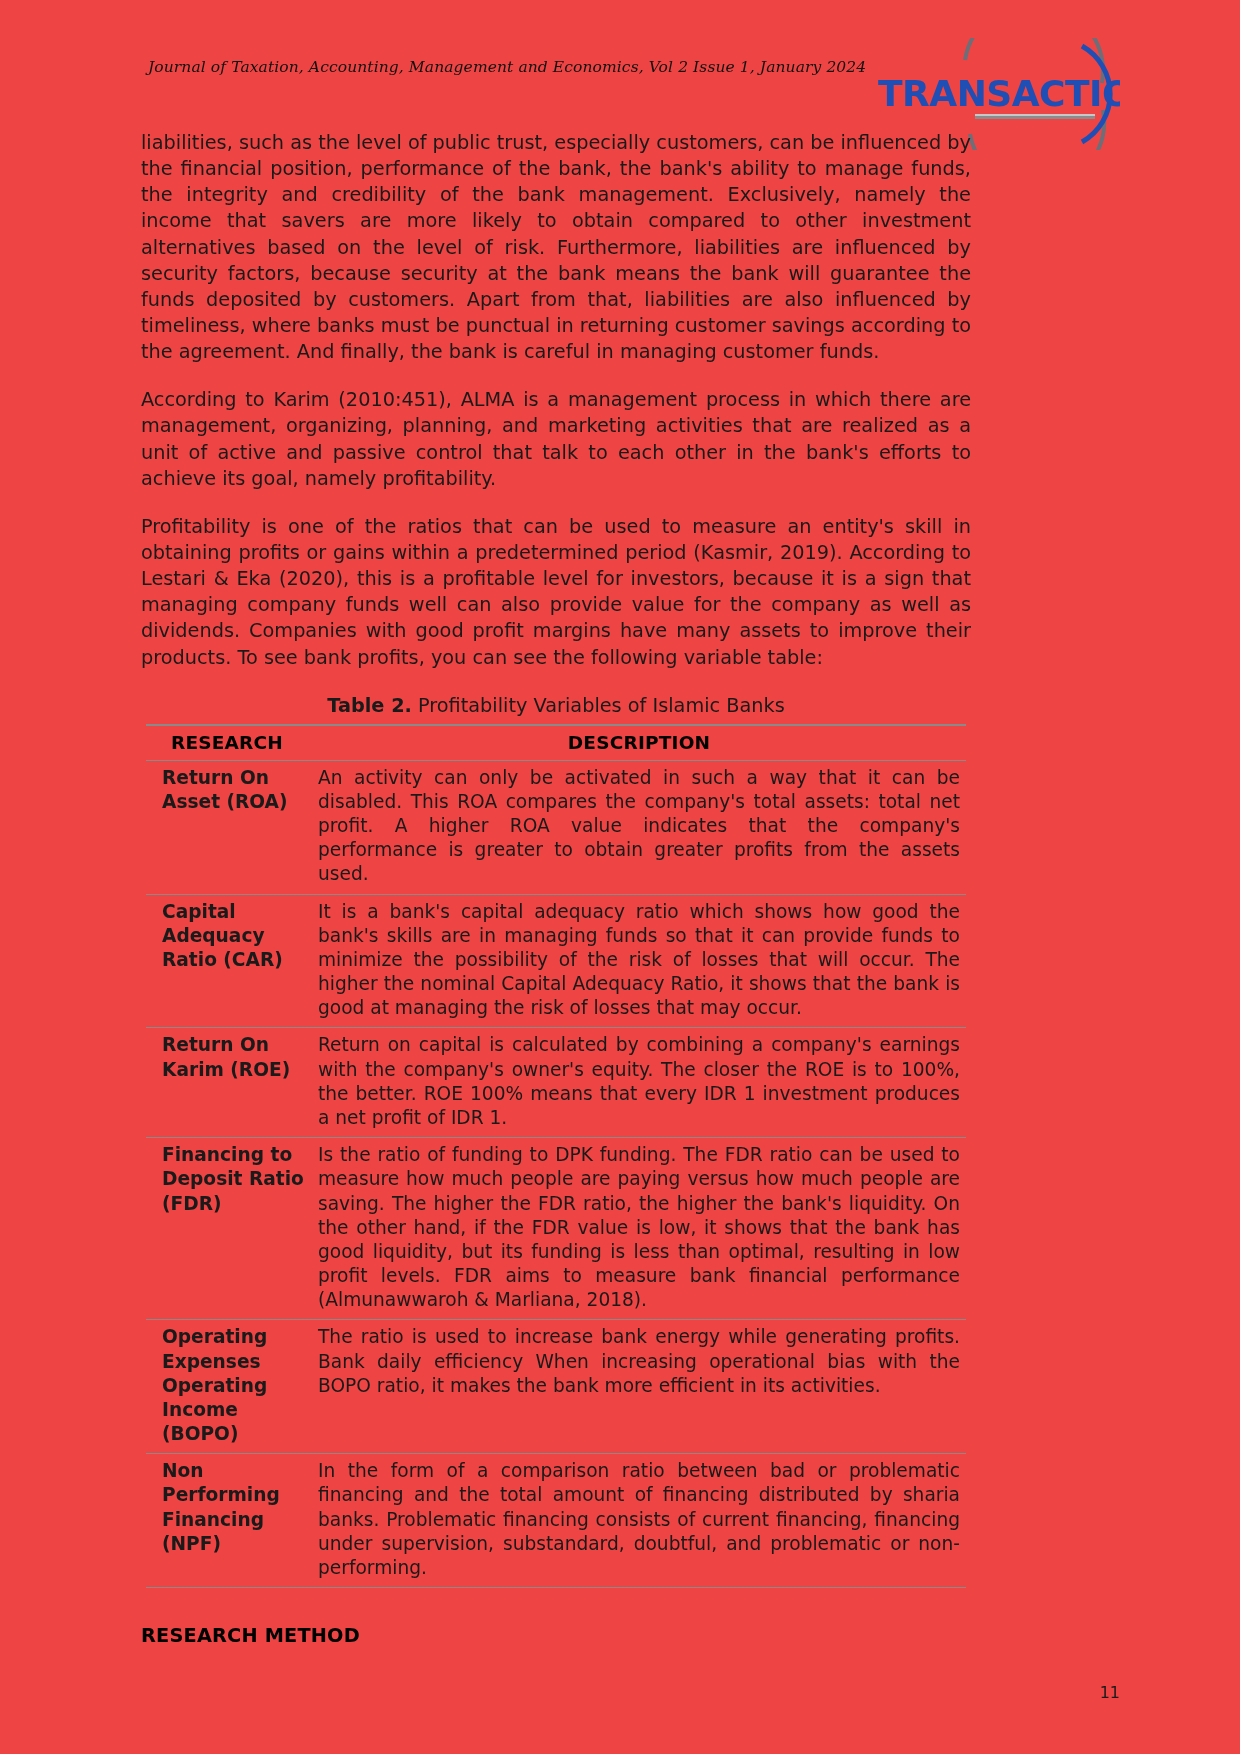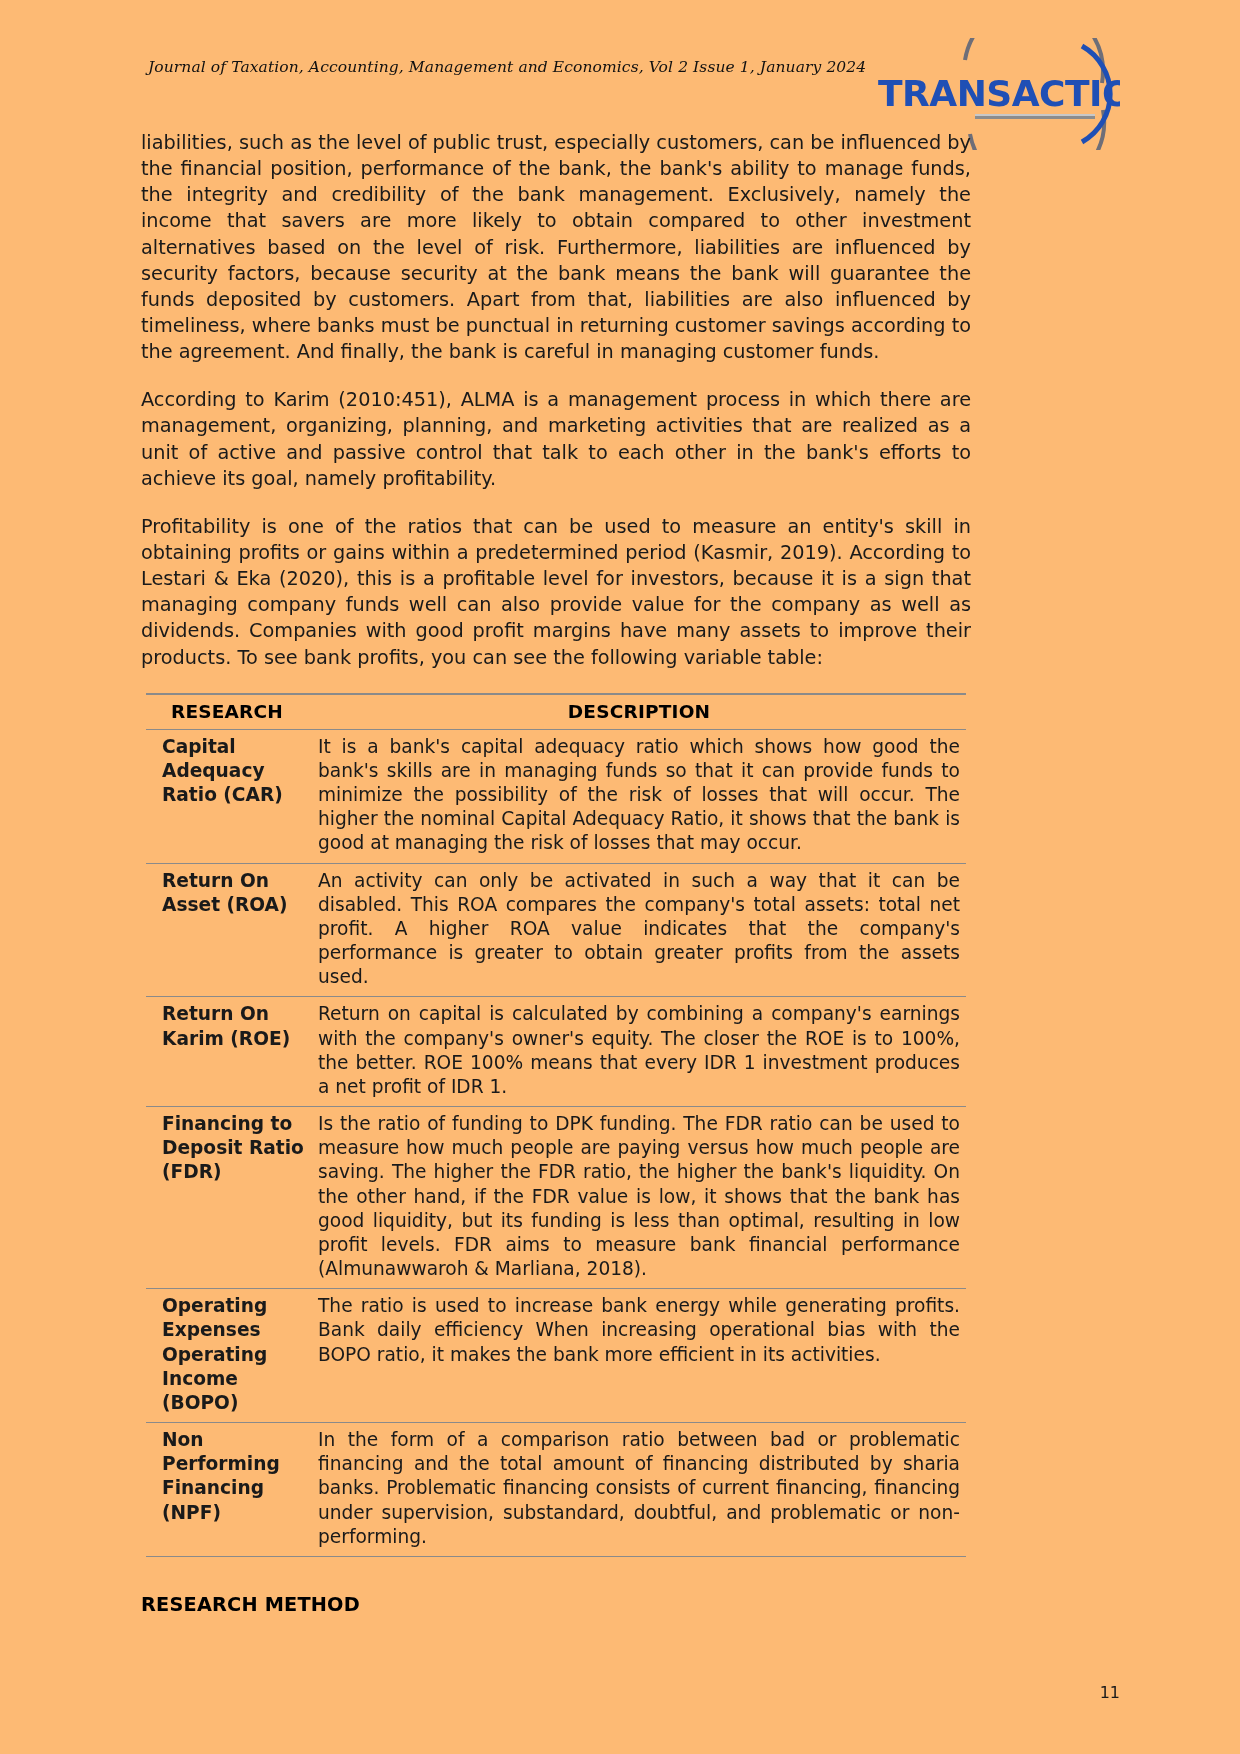--- a/index.html
+++ b/index.html
@@ -8,21 +8,21 @@
     background: #ffffff;
   }
   body {
     font-family: "DejaVu Sans", sans-serif;
     color: #000000;
   }
   .page {
     position: relative;
     width: 1240px;
     height: 1754px;
-    background: #fdba74;
+    background: #ef4444;
     overflow: hidden;
     box-sizing: border-box;
   }
 
   
   .page-header {
     position: absolute;
     top: 38px;
     left: 148px;
     right: 120px;
@@ -161,42 +161,46 @@
       </svg>
     </div>
   </div>
 
   <div class="content">
 
     <p class="para">liabilities, such as the level of public trust, especially customers, can be influenced by the financial position, performance of the bank, the bank's ability to manage funds, the integrity and credibility of the bank management. Exclusively, namely the income that savers are more likely to obtain compared to other investment alternatives based on the level of risk. Furthermore, liabilities are influenced by security factors, because security at the bank means the bank will guarantee the funds deposited by customers. Apart from that, liabilities are also influenced by timeliness, where banks must be punctual in returning customer savings according to the agreement. And finally, the bank is careful in managing customer funds.</p>
     <p class="para">According to Karim (2010:451), ALMA is a management process in which there are management, organizing, planning, and marketing activities that are realized as a unit of active and passive control that talk to each other in the bank's efforts to achieve its goal, namely profitability.</p>
     <p class="para">Profitability is one of the ratios that can be used to measure an entity's skill in obtaining profits or gains within a predetermined period (Kasmir, 2019). According to Lestari &amp; Eka (2020), this is a profitable level for investors, because it is a sign that managing company funds well can also provide value for the company as well as dividends. Companies with good profit margins have many assets to improve their products. To see bank profits, you can see the following variable table:</p>
 
+    <div class="table-caption">
+      <span class="lbl">Table 2.</span>
+      <span>Profitability Variables of Islamic Banks</span>
+    </div>
 
     <table class="var-table">
       <colgroup>
         <col class="c-var">
         <col class="c-desc">
       </colgroup>
       <thead>
         <tr>
           <th class="h-var">RESEARCH</th>
           <th>DESCRIPTION</th>
         </tr>
       </thead>
       <tbody>
         <tr>
+          <td class="v-name">Return On Asset (ROA)</td>
+          <td class="v-desc">An activity can only be activated in such a way that it can be disabled. This ROA compares the company's total assets: total net profit. A higher ROA value indicates that the company's performance is greater to obtain greater profits from the assets used.</td>
+        </tr>
+        <tr>
           <td class="v-name">Capital Adequacy Ratio (CAR)</td>
           <td class="v-desc">It is a bank's capital adequacy ratio which shows how good the bank's skills are in managing funds so that it can provide funds to minimize the possibility of the risk of losses that will occur. The higher the nominal Capital Adequacy Ratio, it shows that the bank is good at managing the risk of losses that may occur.</td>
         </tr>
         <tr>
-          <td class="v-name">Return On Asset (ROA)</td>
-          <td class="v-desc">An activity can only be activated in such a way that it can be disabled. This ROA compares the company's total assets: total net profit. A higher ROA value indicates that the company's performance is greater to obtain greater profits from the assets used.</td>
-        </tr>
-        <tr>
           <td class="v-name">Return On Karim (ROE)</td>
           <td class="v-desc">Return on capital is calculated by combining a company's earnings with the company's owner's equity. The closer the ROE is to 100%, the better. ROE 100% means that every IDR 1 investment produces a net profit of IDR 1.</td>
         </tr>
         <tr>
           <td class="v-name">Financing to Deposit Ratio (FDR)</td>
           <td class="v-desc">Is the ratio of funding to DPK funding. The FDR ratio can be used to measure how much people are paying versus how much people are saving. The higher the FDR ratio, the higher the bank's liquidity. On the other hand, if the FDR value is low, it shows that the bank has good liquidity, but its funding is less than optimal, resulting in low profit levels. FDR aims to measure bank financial performance (Almunawwaroh &amp; Marliana, 2018).</td>
         </tr>
         <tr>
           <td class="v-name">Operating Expenses Operating Income (BOPO)</td>
           <td class="v-desc">The ratio is used to increase bank energy while generating profits. Bank daily efficiency When increasing operational bias with the BOPO ratio, it makes the bank more efficient in its activities.</td>

